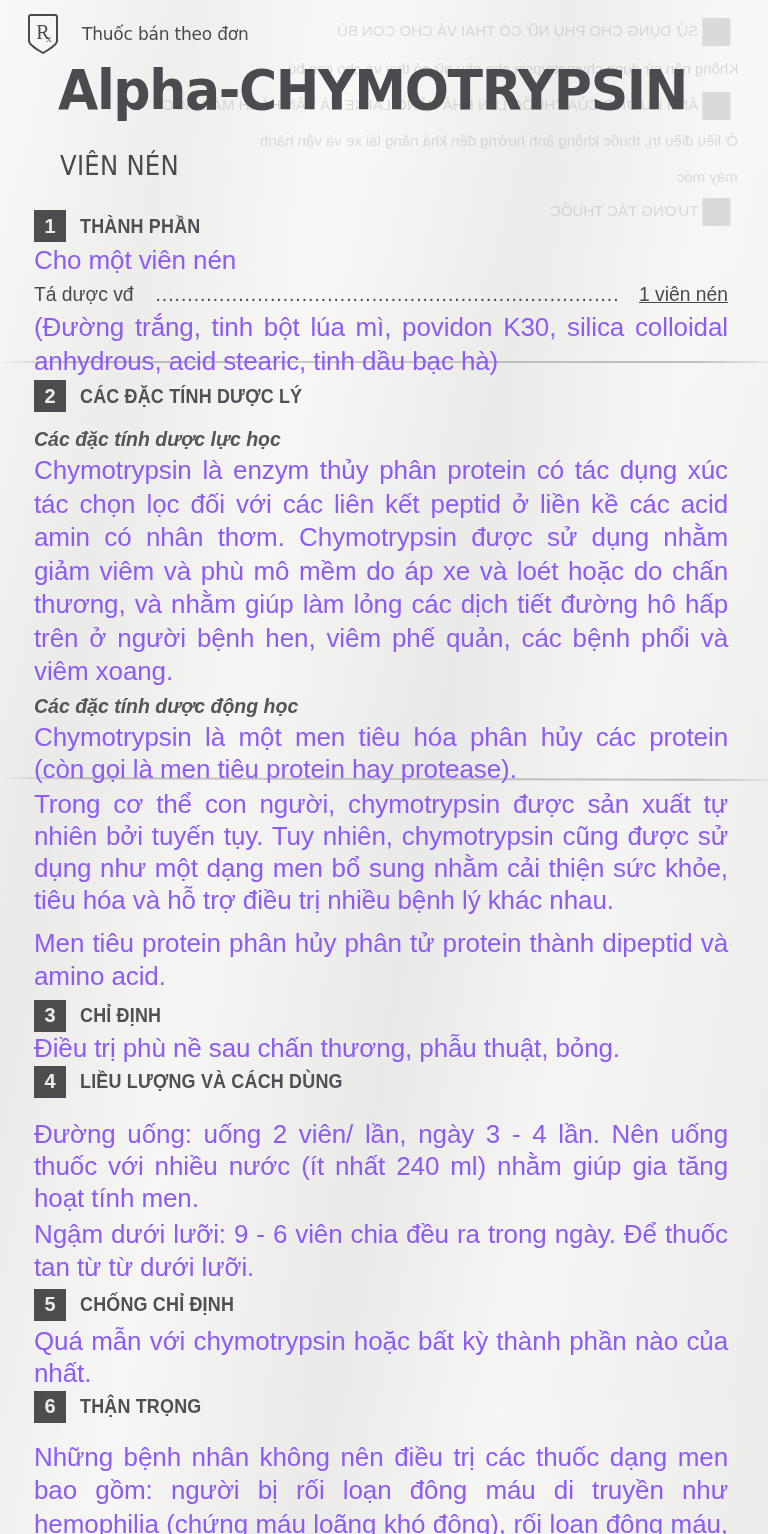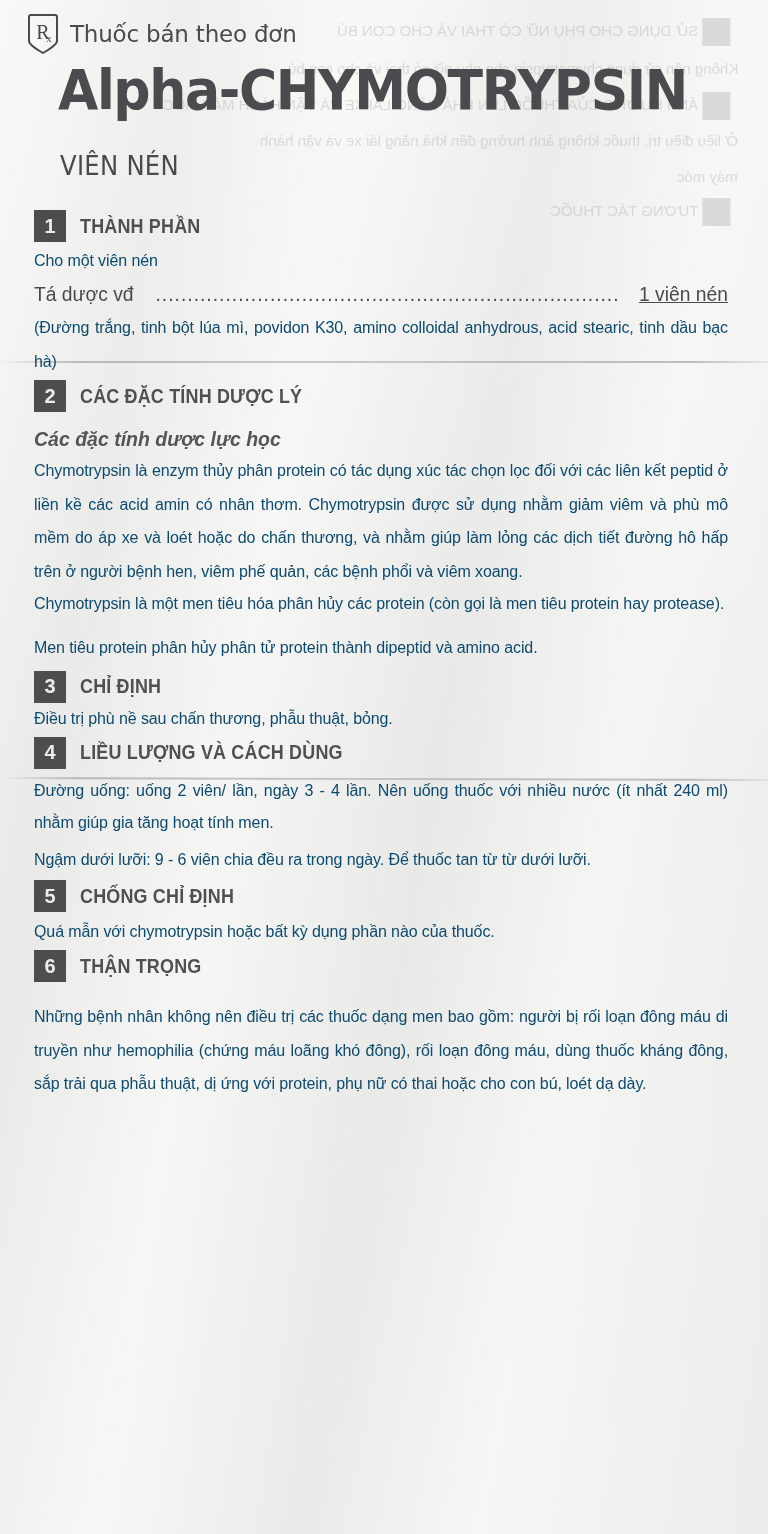--- a/index.html
+++ b/index.html
@@ -56,23 +56,23 @@
     align-items: center;
     height: 40px;
   }
   .rx-badge {
     width: 34px;
     height: 42px;
     display: block;
   }
   .rx-label {
     font-family: "DejaVu Sans", sans-serif;
-    font-size: 23px;
-    color: #4a4a4c;
-    margin-left: 10px;
+    font-size: 17px;
+    color: #4a4a4c;
+    margin-left: 22px;
     letter-spacing: -0.2px;
   }
   .title {
     position: absolute;
     top: 62px;
     left: 58px;
     font-family: "DejaVu Sans", sans-serif;
     font-weight: bold;
     font-size: 56px;
     letter-spacing: -1.5px;
@@ -122,23 +122,23 @@
     margin-left: 14px;
     font-weight: bold;
     font-size: 19.5px;
     color: #505054;
     letter-spacing: 0.2px;
     transform: scaleX(0.92);
     transform-origin: left center;
     white-space: nowrap;
   }
   .p {
-    font-size: 16px;
+    font-size: 26px;
     line-height: 32px;
-    color: #0c4a6e;
+    color: #8b5cf6;
     margin: 0;
     text-align: justify;
     letter-spacing: -0.1px;
   }
   .p.sp { line-height: 33.5px; }
   .sub {
     font-style: italic;
     font-weight: bold;
     font-size: 19.5px;
     color: #555558;
@@ -192,57 +192,59 @@
     <div class="sec-head" style="margin-top:0;">
       <div class="sec-num">1</div>
       <div class="sec-title">THÀNH PHẦN</div>
     </div>
     <p class="p sp" style="margin-top:2px;">Cho một viên nén</p>
     <div class="dotted-row" style="line-height:33.5px;gap:16px;">
       <span class="lbl">Tá dược vđ</span>
       <span class="dots">.......................................................................................................................</span>
       <span class="val">1 viên nén</span>
     </div>
-    <p class="p sp">(Đường trắng, tinh bột lúa mì, povidon K30, amino colloidal anhydrous, acid stearic, tinh dầu bạc hà)</p>
+    <p class="p sp">(Đường trắng, tinh bột lúa mì, povidon K30, silica colloidal anhydrous, acid stearic, tinh dầu bạc hà)</p>
   </div>
 
   <div>
     <div class="sec-head" style="margin-top:2px;">
       <div class="sec-num">2</div>
       <div class="sec-title">CÁC ĐẶC TÍNH DƯỢC LÝ</div>
     </div>
     <p class="sub" style="margin-top:12px;">Các đặc tính dược lực học</p>
     <p class="p sp">Chymotrypsin là enzym thủy phân protein có tác dụng xúc tác chọn lọc đối với các liên kết peptid ở liền kề các acid amin có nhân thơm. Chymotrypsin được sử dụng nhằm giảm viêm và phù mô mềm do áp xe và loét hoặc do chấn thương, và nhằm giúp làm lỏng các dịch tiết đường hô hấp trên ở người bệnh hen, viêm phế quản, các bệnh phổi và viêm xoang.</p>
+    <p class="sub" style="margin-top:2px;">Các đặc tính dược động học</p>
     <p class="p">Chymotrypsin là một men tiêu hóa phân hủy các protein (còn gọi là men tiêu protein hay protease).</p>
+    <p class="p" style="margin-top:3px;">Trong cơ thể con người, chymotrypsin được sản xuất tự nhiên bởi tuyến tụy. Tuy nhiên, chymotrypsin cũng được sử dụng như một dạng men bổ sung nhằm cải thiện sức khỏe, tiêu hóa và hỗ trợ điều trị nhiều bệnh lý khác nhau.</p>
     <p class="p sp" style="margin-top:11px;">Men tiêu protein phân hủy phân tử protein thành dipeptid và amino acid.</p>
   </div>
 
   <div>
     <div class="sec-head" style="margin-top:6px;">
       <div class="sec-num">3</div>
       <div class="sec-title">CHỈ ĐỊNH</div>
     </div>
     <p class="p" style="">Điều trị phù nề sau chấn thương, phẫu thuật, bỏng.</p>
   </div>
 
   <div>
     <div class="sec-head" style="margin-top:2px;">
       <div class="sec-num">4</div>
       <div class="sec-title">LIỀU LƯỢNG VÀ CÁCH DÙNG</div>
     </div>
-    <p class="p" style="margin-top:6px;">Đường uống: uống 2 viên/ lần, ngày 3 - 4 lần. Nên uống thuốc với nhiều nước (ít nhất 240 ml) nhằm giúp gia tăng hoạt tính men.</p>
+    <p class="p" style="margin-top:20px;">Đường uống: uống 2 viên/ lần, ngày 3 - 4 lần. Nên uống thuốc với nhiều nước (ít nhất 240 ml) nhằm giúp gia tăng hoạt tính men.</p>
     <p class="p sp" style="margin-top:4px;">Ngậm dưới lưỡi: 9 - 6 viên chia đều ra trong ngày. Để thuốc tan từ từ dưới lưỡi.</p>
   </div>
 
   <div>
     <div class="sec-head" style="margin-top:4px;">
       <div class="sec-num">5</div>
       <div class="sec-title">CHỐNG CHỈ ĐỊNH</div>
     </div>
-    <p class="p" style="margin-top:4px;">Quá mẫn với chymotrypsin hoặc bất kỳ dụng phần nào của thuốc.</p>
+    <p class="p" style="margin-top:4px;">Quá mẫn với chymotrypsin hoặc bất kỳ thành phần nào của nhất.</p>
   </div>
 
   <div>
     <div class="sec-head" style="margin-top:2px;">
       <div class="sec-num">6</div>
       <div class="sec-title">THẬN TRỌNG</div>
     </div>
     <p class="p sp" style="margin-top:18px;">Những bệnh nhân không nên điều trị các thuốc dạng men bao gồm: người bị rối loạn đông máu di truyền như hemophilia (chứng máu loãng khó đông), rối loạn đông máu, dùng thuốc kháng đông, sắp trải qua phẫu thuật, dị ứng với protein, phụ nữ có thai hoặc cho con bú, loét dạ dày.</p>
   </div>
 

